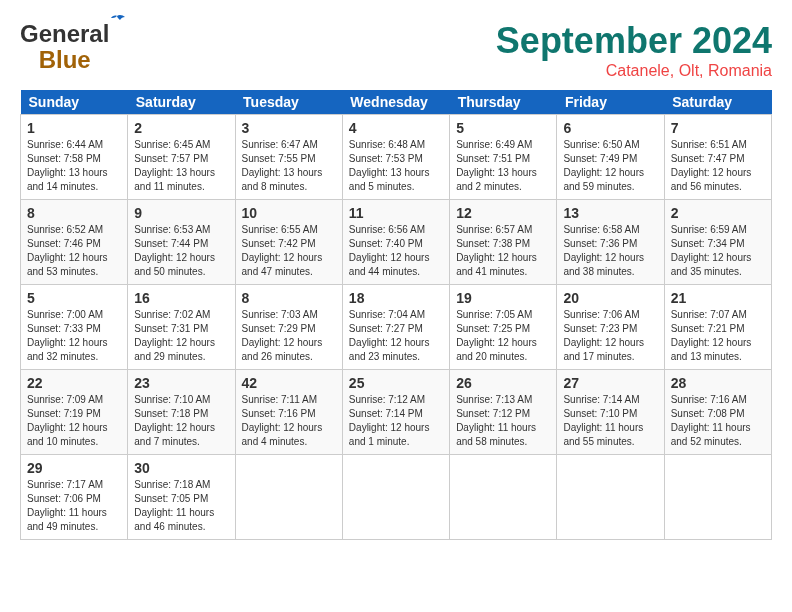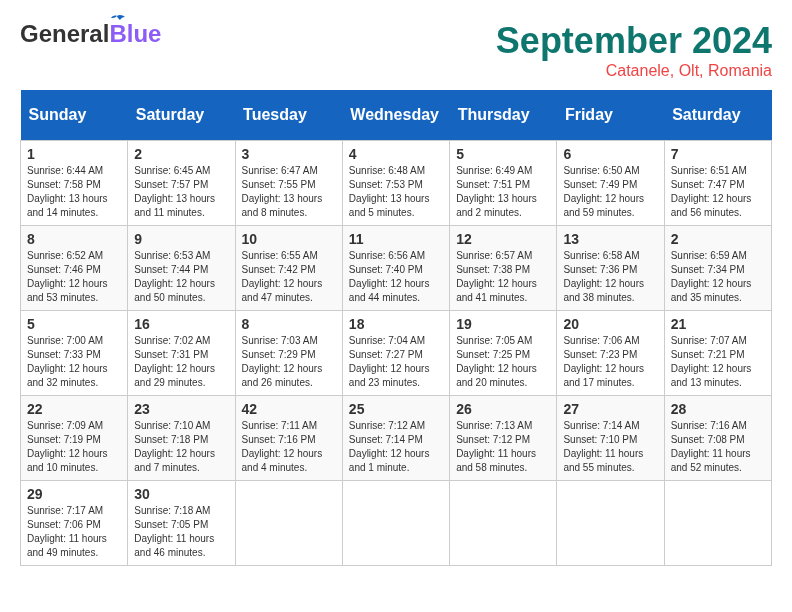--- a/index.html
+++ b/index.html
@@ -11,22 +11,22 @@
       padding: 20px;
     }
     .header {
       display: flex;
       justify-content: space-between;
       align-items: flex-start;
       margin-bottom: 10px;
     }
     .logo {
       display: flex;
-      flex-direction: row;
-      align-items: flex-end;
+      flex-direction: column;
+      align-items: center;
     }
     .logo-line {
       display: flex;
       align-items: center;
       gap: 2px;
     }
     .title-section {
       text-align: right;
     }
     .month-title {
@@ -40,22 +40,22 @@
     }
     .calendar {
       width: 100%;
       border-collapse: collapse;
       table-layout: fixed;
     }
     .calendar th {
       background-color: #1565c0;
       color: white;
       text-align: left;
-      padding: 16px 8px;
-      font-size: 16px;
+      padding: 4px 8px;
+      font-size: 14px;
       font-weight: bold;
     }
     .calendar td {
       border: 1px solid #ccc;
       vertical-align: top;
       padding: 5px 6px;
       font-size: 10.5px;
       color: #333;
       height: 85px;
       width: 14.28%;
@@ -86,21 +86,21 @@
     <div class="logo">
       <div class="logo-line">
         <div style="position:relative; display:inline-block;">
           <span style="font-size:24px; font-weight:bold; color:#333;">General</span>
           <svg style="position:absolute; top:-8px; right:-18px;" width="20" height="20" viewBox="0 0 20 20">
             <path d="M10 4 C12 2, 16 3, 18 5 C16 5, 14 6, 13 8 C11 6, 10 5, 10 4Z" fill="#1565c0"></path>
             <path d="M10 4 C8 3, 5 4, 4 6 C6 6, 8 6, 10 4Z" fill="#1565c0"></path>
           </svg>
         </div>
       </div>
-      <span style="font-size:24px; font-weight:bold; color:#8b5cf6; margin-top:-2px;">Blue</span>
+      <span style="font-size:24px; font-weight:bold; color:#a16207; margin-top:-2px;">Blue</span>
     </div>
     <div class="title-section">
       <div class="month-title">September 2024</div>
       <div class="location">Catanele, Olt, Romania</div>
     </div>
   </div>
 
   <table class="calendar">
     <thead>
       <tr>

